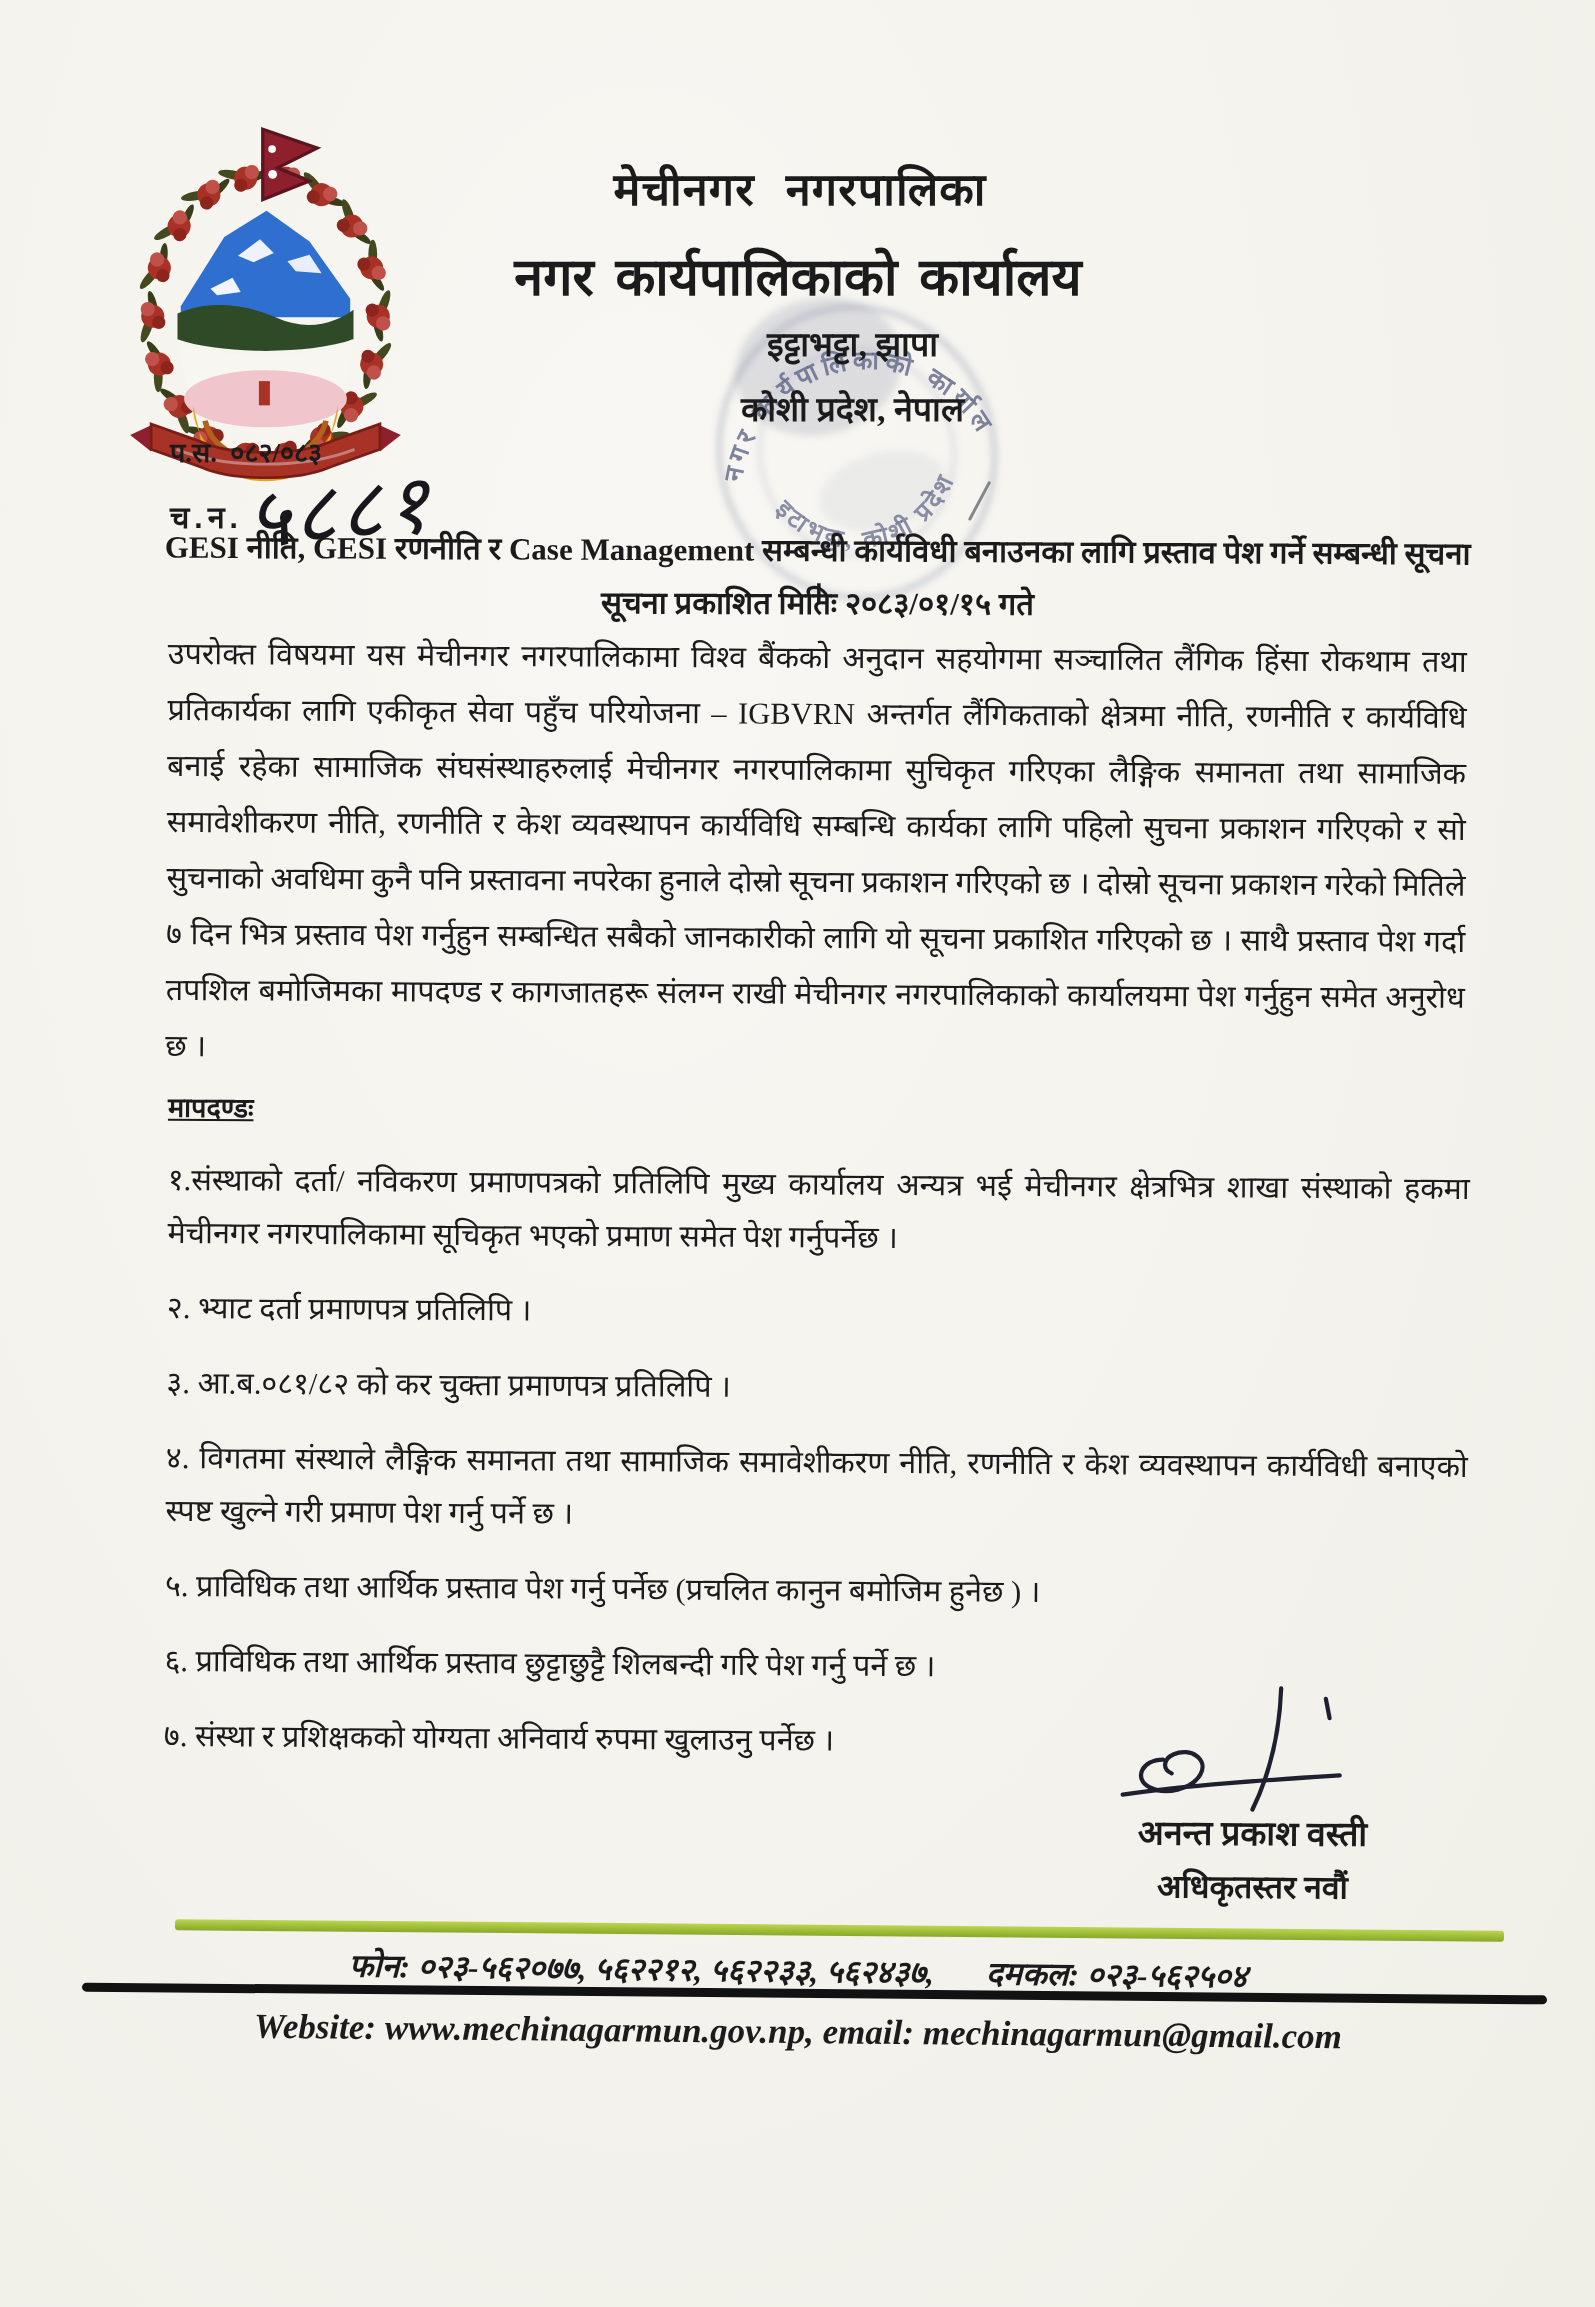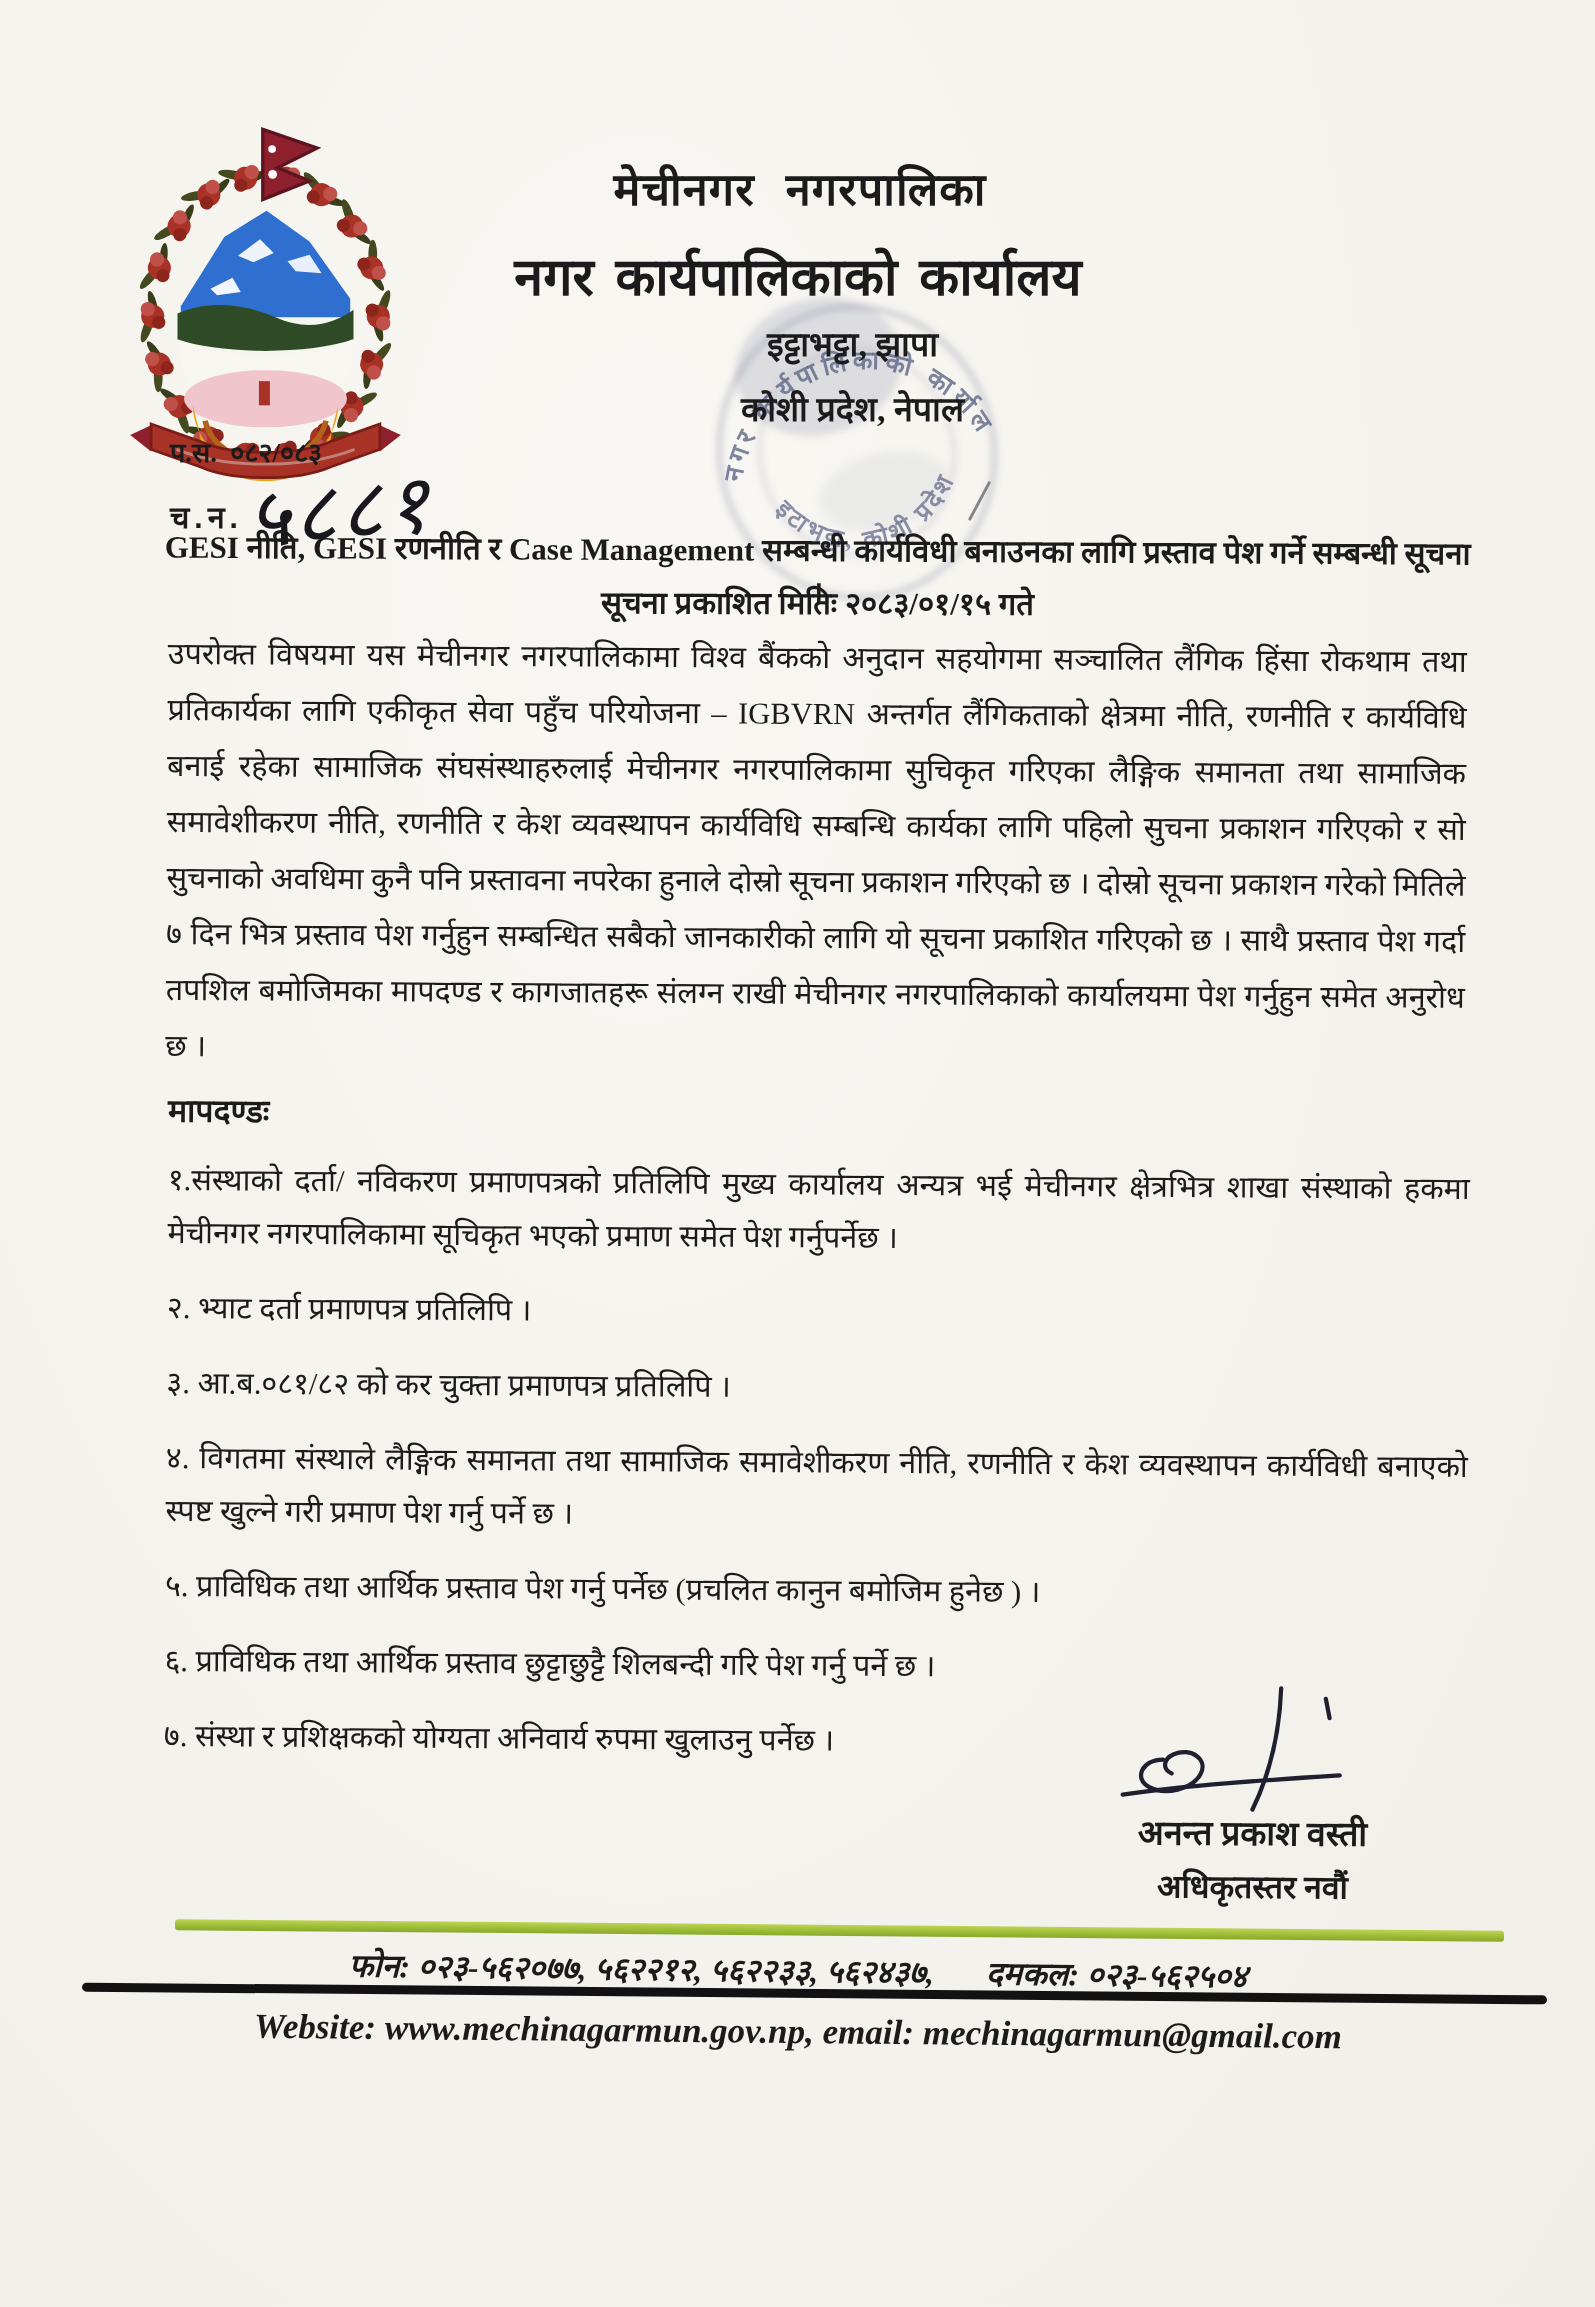--- a/index.html
+++ b/index.html
@@ -21,21 +21,21 @@
   .ref-line{left:170px; top:433px; font-size:27px; font-weight:700; z-index:2; word-spacing:6.5px;}
   .dispatch-label{left:170px; top:495px; font-size:30.5px; font-weight:700; z-index:2;font-family:Liberation Mono, monospace;}
   .dispatch-value{left:246px; top:451px; font-size:83px; font-weight:400; font-style:italic;
      transform:rotate(-5deg); letter-spacing:3.3px; color:#17171c; z-index:2;}
   
   .subject{left:162px; right:123px; top:528px; text-align:center; font-size:31px; font-weight:700; z-index:2; transform:rotate(.3deg);}
   .pub-date{left:162px; right:123px; top:581px; text-align:center; font-size:31px; font-weight:700; z-index:2; transform:rotate(.2deg);}
   
   .body-text{left:168px; width:1299px; top:626px; font-size:30.5px; line-height:56px;
      text-align:justify; transform:rotate(.35deg); transform-origin:left top;}
-  .criteria-heading{left:168px; top:1088px; font-size:32px; font-weight:700; transform:rotate(.35deg);}
+  .criteria-heading{left:168px; top:1088px; font-size:27px; font-weight:700; transform:rotate(.35deg);text-decoration:underline;}
   .criteria{left:168px; width:1302px; top:1154px; transform:rotate(.4deg); transform-origin:left top;}
   .criteria .item{font-size:30.5px; line-height:53px; text-align:justify; margin-bottom:22px;}
   
   .signature-block{left:1024px; top:1684px; width:457px; text-align:center; z-index:3;}
   .sig-svg{display:block; margin:0 auto 0 87px;}
   .sig-name{font-size:34px; font-weight:700; margin-top:-7.6px; transform:rotate(.4deg);}
   .sig-title{font-size:32px; font-weight:700; margin-top:8.7px; transform:rotate(.4deg);}
   
   .green-line{left:175px; top:1925px; width:1329px; height:11px; border-radius:3.3px;
      background:linear-gradient(180deg,#bcd452 0%, #9dbd37 55%, #88a82c 100%); transform:rotate(.5deg); z-index:1;}

